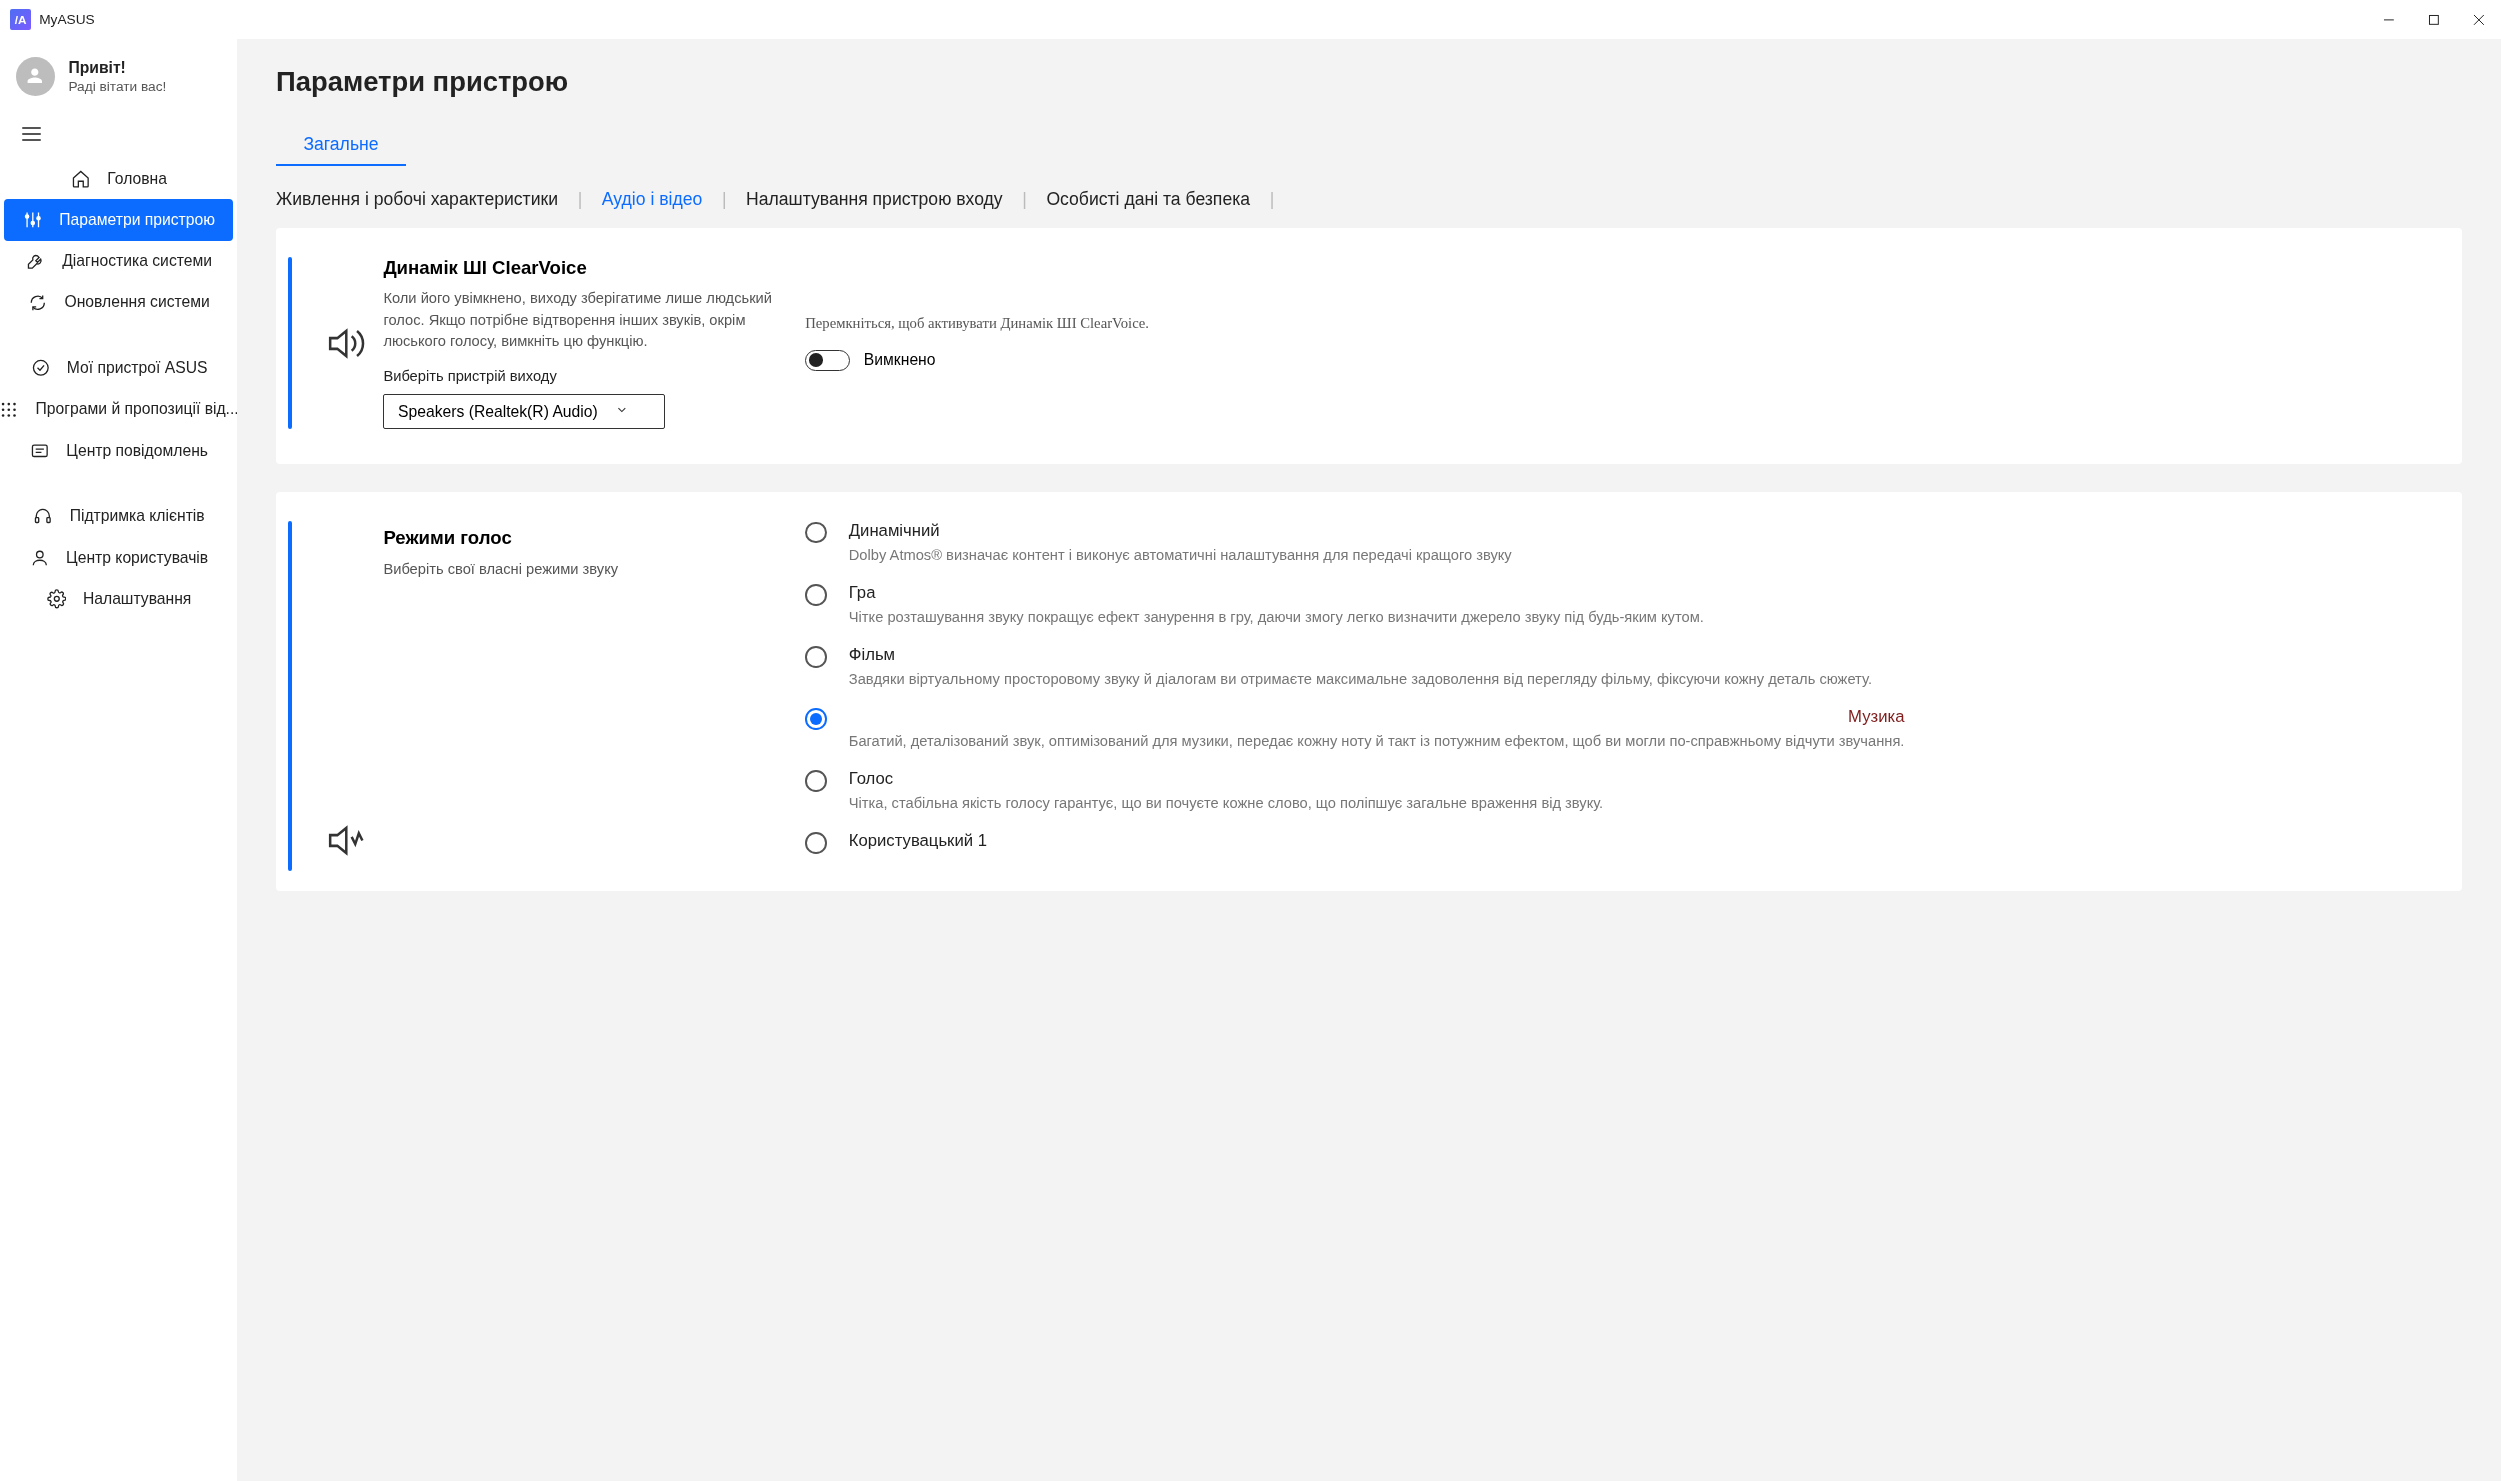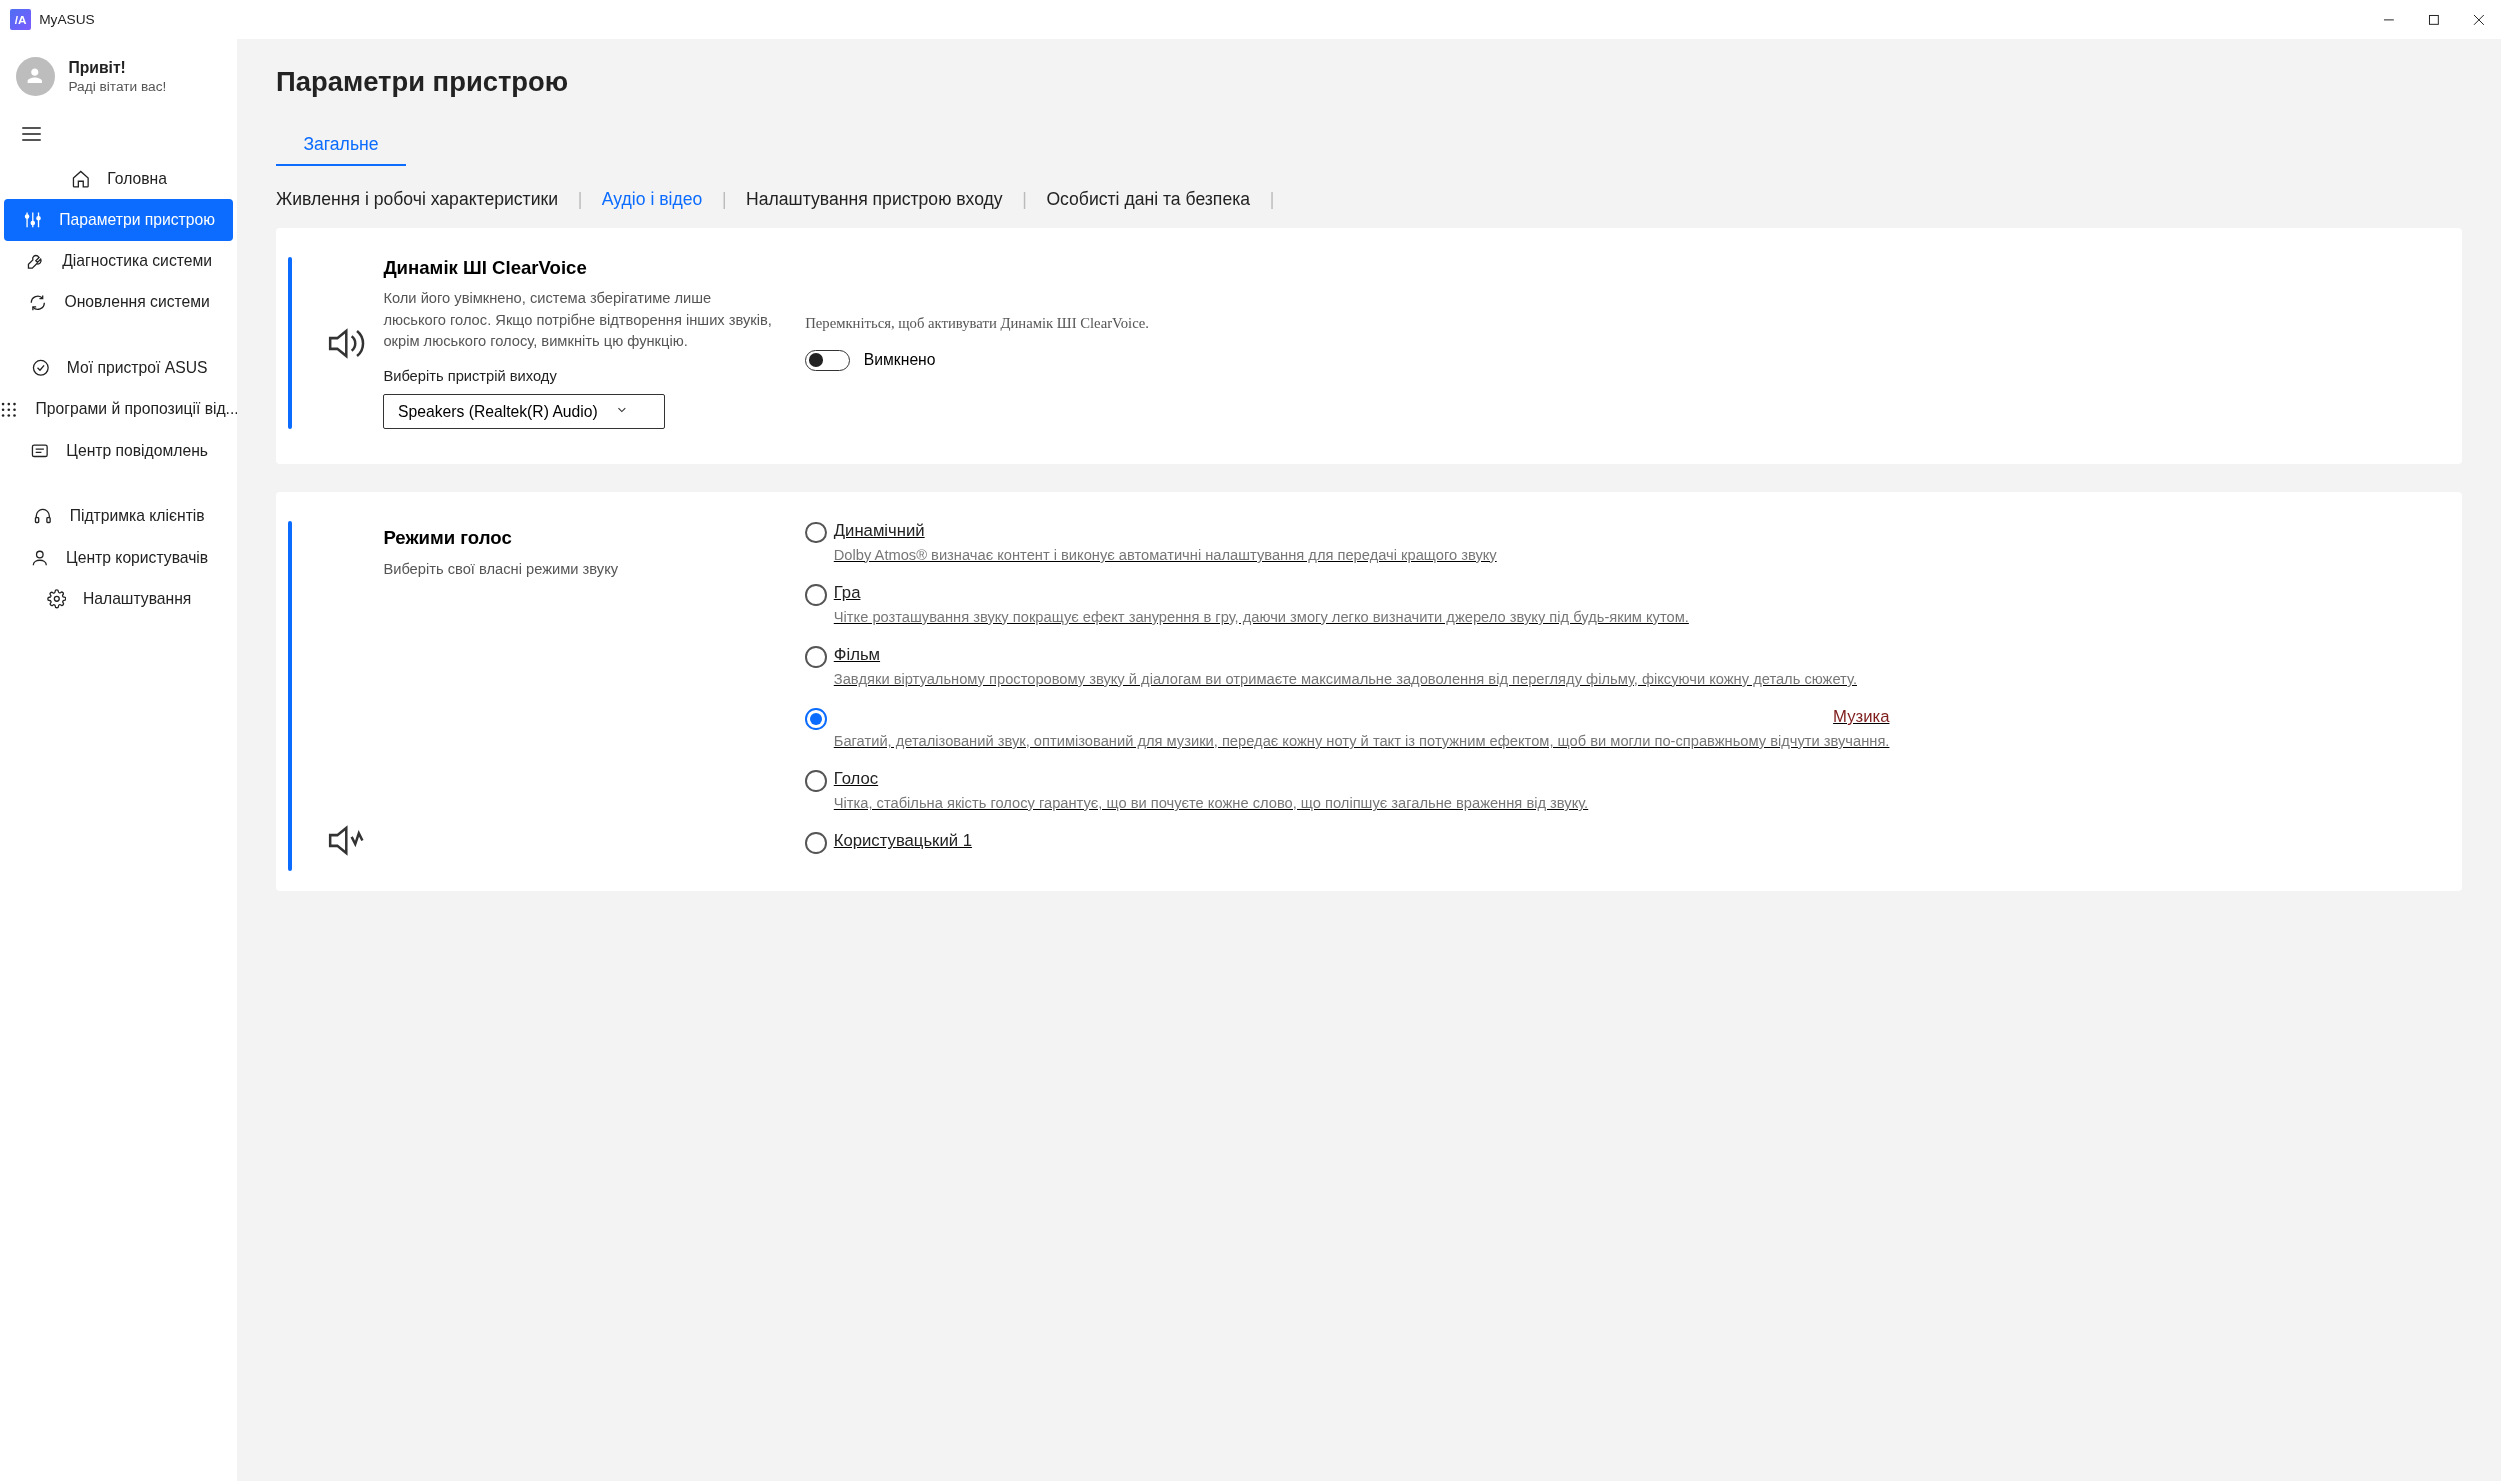--- a/index.html
+++ b/index.html
@@ -52,21 +52,21 @@
 
 .select { border: 1px solid #333; padding: 7.8px 35px 7.8px 13.7px; font-size: 15.7px; border-radius: 2px; background: #fff; position: relative; display: inline-flex; align-items: flex-end; cursor: pointer; min-width: 235px; justify-content: space-between; }
 .select .chev { margin-left: 17.6px; }
 
 .toggle-row { display: flex; align-items: center; gap: 13.7px; margin-top: 9.8px; }
 .hint { font-size: 14.7px; color: #555; margin-bottom: 7.8px; font-family: Liberation Serif, serif; }
 .toggle { width: 45px; height: 21.6px; border: 1px solid #333; border-radius: 10.8px; position: relative; cursor: pointer; background: #fff; }
 .toggle .knob { width: 13.7px; height: 13.7px; background: #222; border-radius: 50%; position: absolute; top: 2.9px; left: 2.9px; }
 .toggle-label { font-size: 15.7px; }
 
-.radio-option { display: flex; gap: 7px; margin-bottom: 17.6px; cursor: pointer; text-decoration: underline; }
+.radio-option { display: flex; gap: 22px; margin-bottom: 17.6px; cursor: pointer; }
 .radio { width: 21.6px; height: 21.6px; border: 2px solid #555; border-radius: 50%; flex-shrink: 0; position: relative; margin-top: 1px; }
 .radio.checked { border-color: #0b6cff; }
 .radio.checked::after { content: ""; position: absolute; width: 11.8px; height: 11.8px; background: #0b6cff; border-radius: 50%; top: 2.9px; left: 2.9px; }
 .radio-body .r-title { font-size: 16.7px; font-weight: 500; color: #222; }
 .radio-body .r-title.sel { color: #7f1d1d; text-align: right; }
 .radio-body .r-desc { font-size: 14.7px; color: #777; margin-top: 3.9px; line-height: 1.4; }
 
 .nav-label { overflow: hidden; text-overflow: ellipsis; white-space: nowrap; }
 </style>
 </head>
@@ -245,21 +245,21 @@
       <div class="card-accent"></div>
       <div class="card-icon">
         <svg width="43" height="43" viewBox="0 0 24 24" fill="none" stroke="#333" stroke-width="1.4">
             <polygon points="4 9 8 9 13 5 13 19 8 15 4 15 4 9"></polygon>
             <path d="M16 8a5 5 0 010 8"></path>
             <path d="M19 5a9 9 0 010 14"></path>
           </svg>
       </div>
       <div class="card-left">
         <h3>Динамік ШІ ClearVoice</h3>
-        <p class="desc">Коли його увімкнено, система зберігатиме лише люського голос. Якщо потрібне відтворення інших звуків, окрім люського голосу, вимкніть цю функцію.</p>
+        <p class="desc">Коли його увімкнено, виходу зберігатиме лише людський голос. Якщо потрібне відтворення інших звуків, окрім люського голосу, вимкніть цю функцію.</p>
         <div class="sublabel">Виберіть пристрій виходу</div>
         <div class="select">
           <span>Speakers (Realtek(R) Audio)</span>
           <span class="chev"><svg width="13.7" height="13.7" viewBox="0 0 24 24" fill="none" stroke="#333" stroke-width="2">
                 <polyline points="6 9 12 15 18 9"></polyline>
               </svg></span>
         </div>
       </div>
       <div class="card-right" style="display:flex;flex-direction:column;justify-content:center;">
         <div class="hint">Перемкніться, щоб активувати Динамік ШІ ClearVoice.</div>

